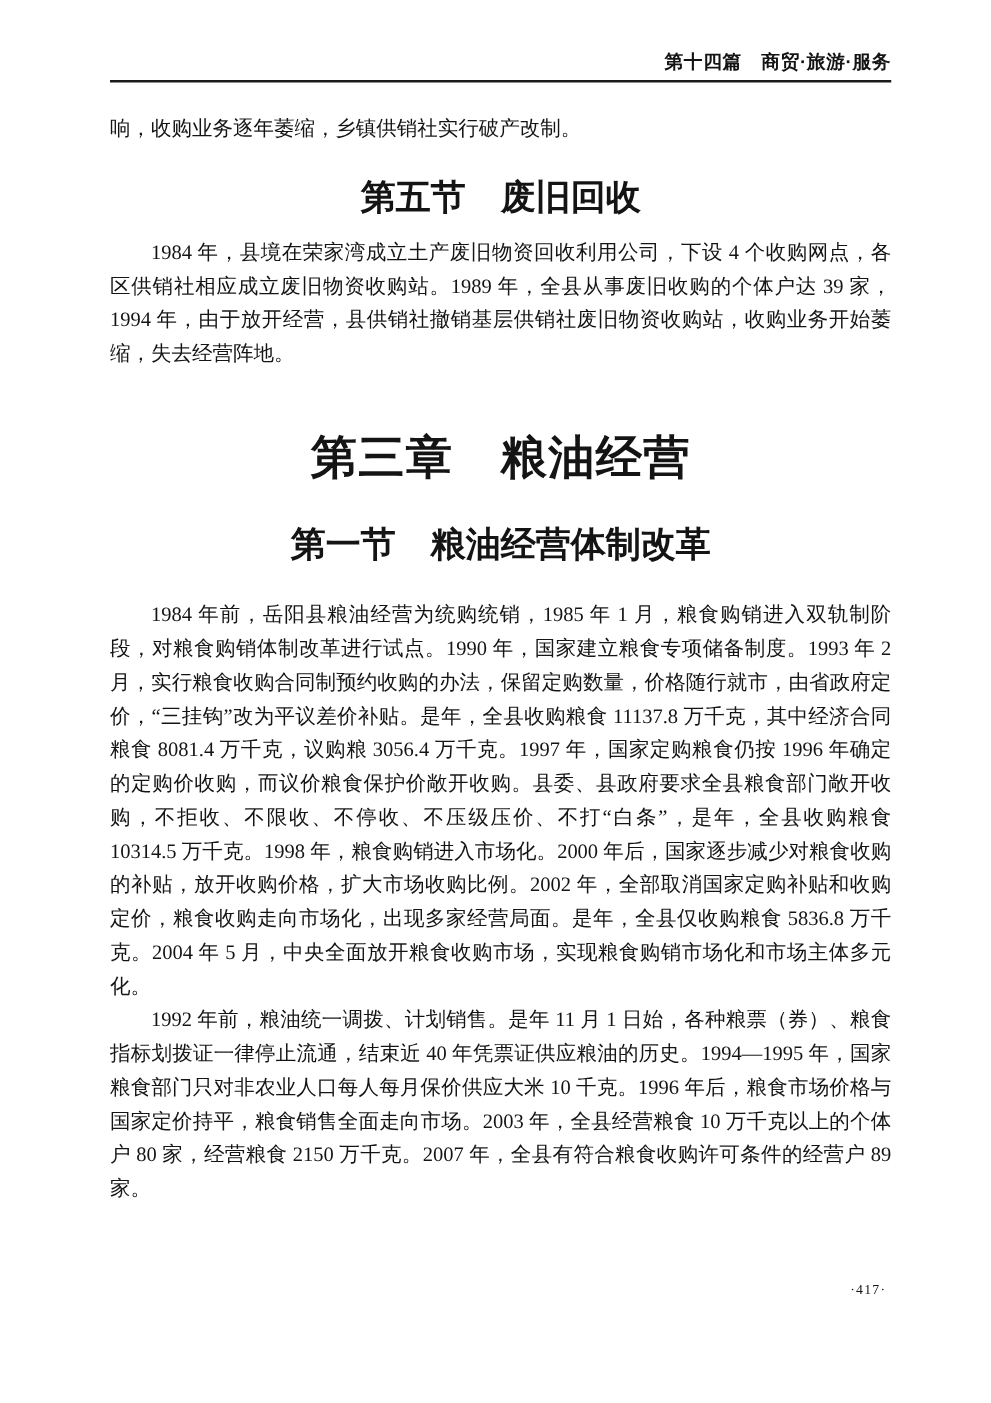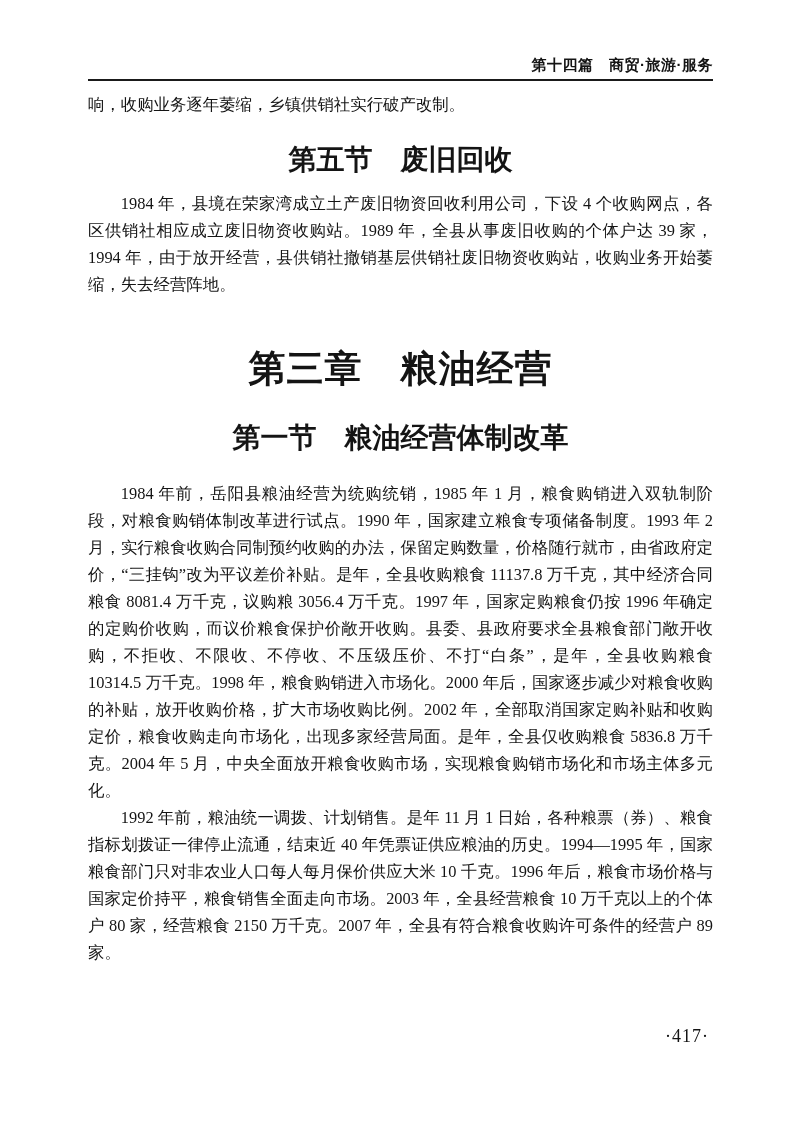--- a/index.html
+++ b/index.html
@@ -6,21 +6,21 @@
     margin: 0;
     padding: 0;
     background: #ffffff;
   }
   .page {
     position: relative;
     width: 793px;
     height: 1122px;
     background: #ffffff;
     box-sizing: border-box;
-    padding: 55px 80px 0 88px;
+    padding: 40px 80px 0 88px;
     color: #141414;
     overflow: hidden;
   }
   .running-head-title {
     text-align: right;
     font-family: "Liberation Sans", "DejaVu Sans", sans-serif;
     font-weight: bold;
     font-size: 15px;
     line-height: 20px;
     letter-spacing: 0.5px;
@@ -33,21 +33,21 @@
   }
   .body-text {
     font-family: "Liberation Serif", "DejaVu Serif", serif;
     font-size: 16.4px;
     line-height: 27px;
     text-align: justify;
     margin: 0;
     color: #141414;
   }
   .continuation {
-    margin-top: 10px;
+    margin-top: 23px;
   }
   .indent {
     text-indent: 2em;
   }
   .section-heading {
     font-family: "Liberation Sans", "DejaVu Sans", sans-serif;
     font-weight: bold;
     font-size: 28px;
     line-height: 26px;
     text-align: center;
@@ -67,21 +67,21 @@
     text-align: center;
     letter-spacing: 1px;
     margin: 52px 0 0 0;
     color: #141414;
   }
   .folio {
     position: absolute;
     top: 1026px;
     right: 84px;
     font-family: "Liberation Serif", "DejaVu Serif", serif;
-    font-size: 18px;
+    font-size: 11px;
     letter-spacing: 1px;
     color: #141414;
   }
 </style>
 </head>
 <body>
 
 <div class="page">
 
   <div class="running-head">

